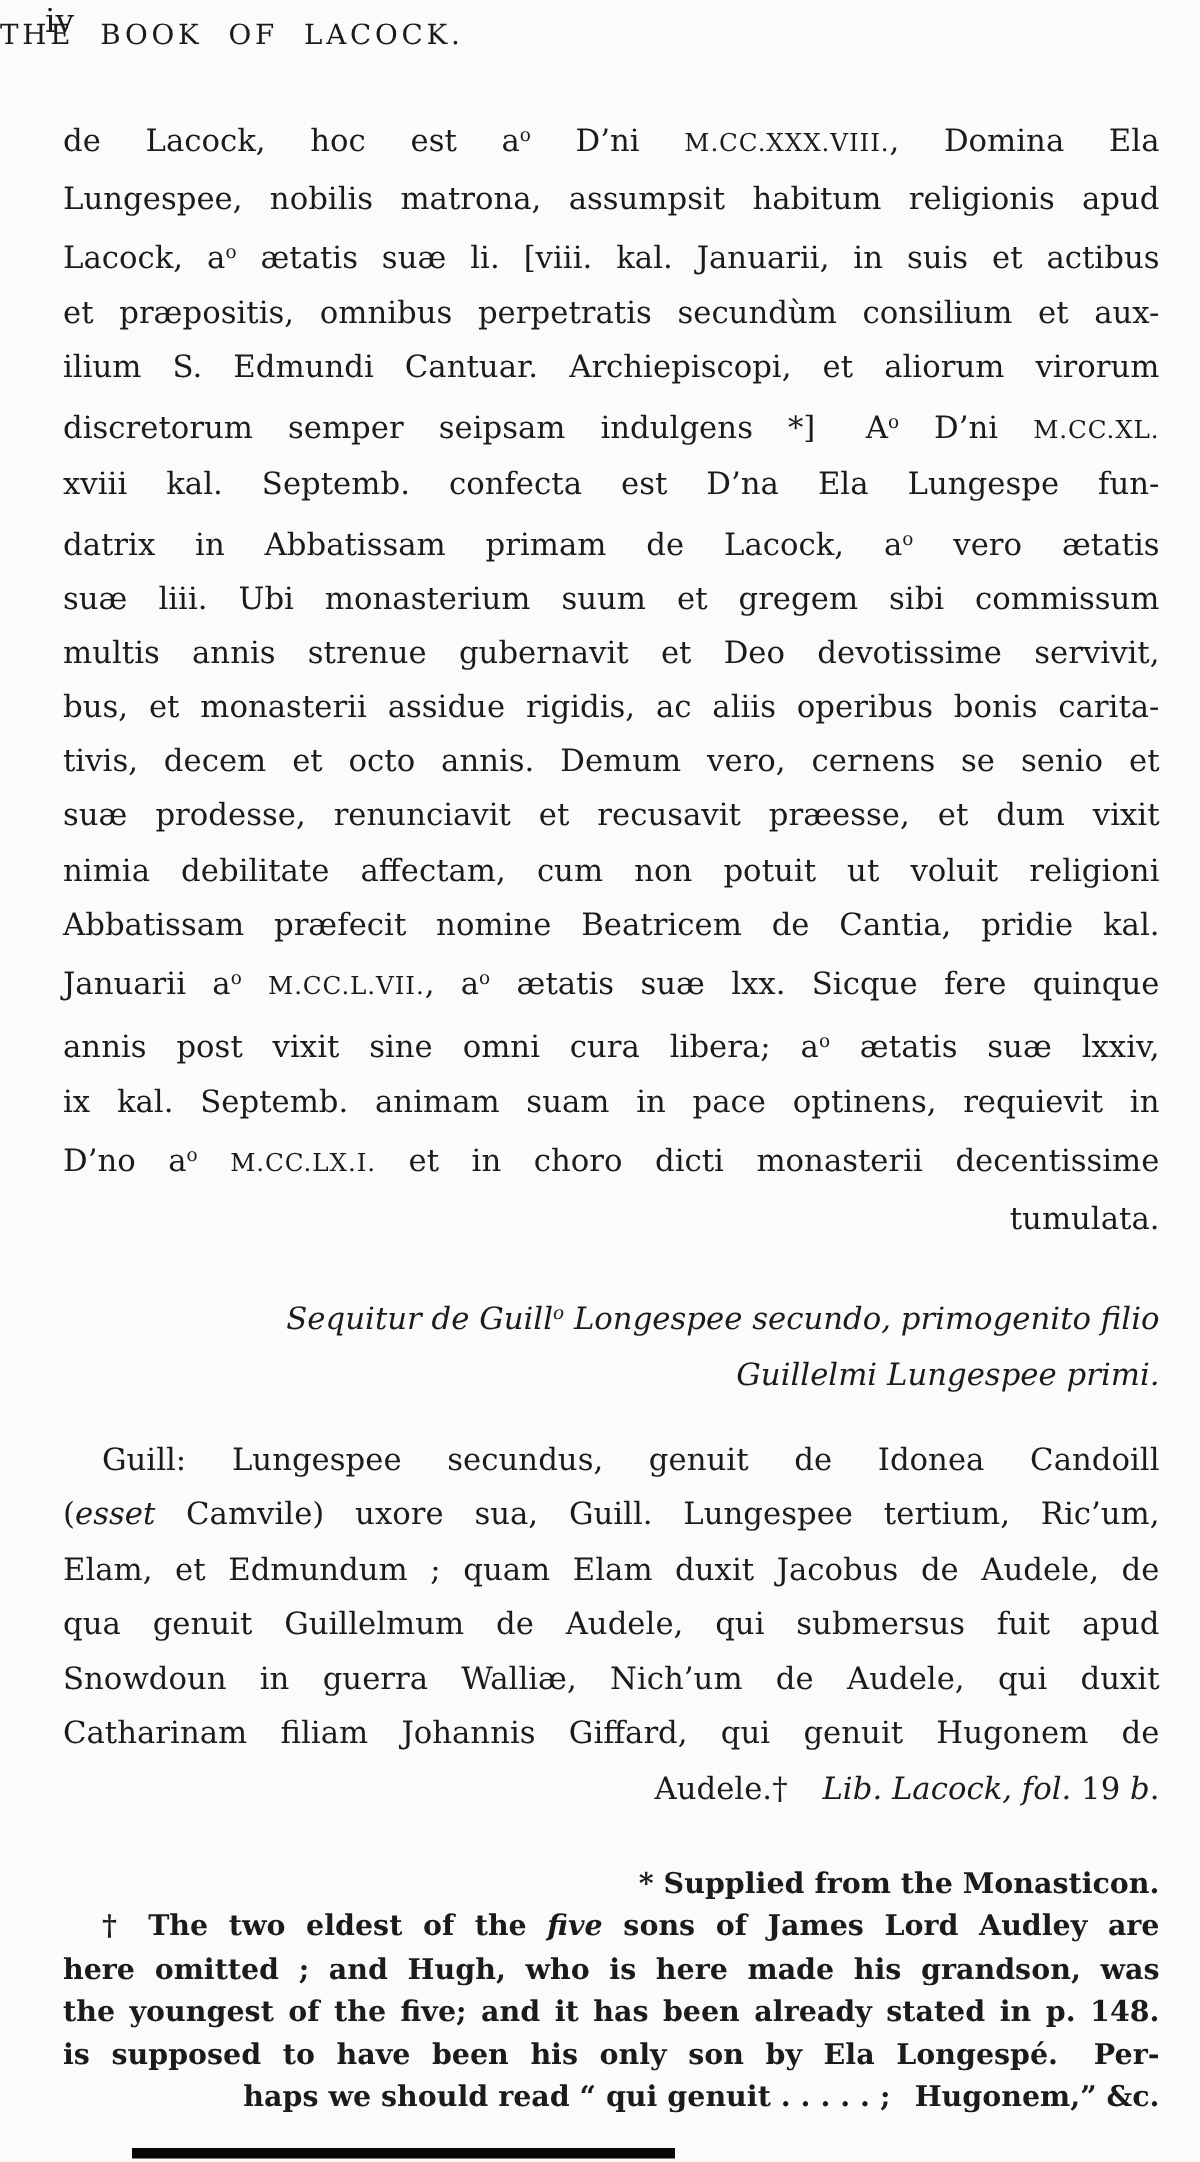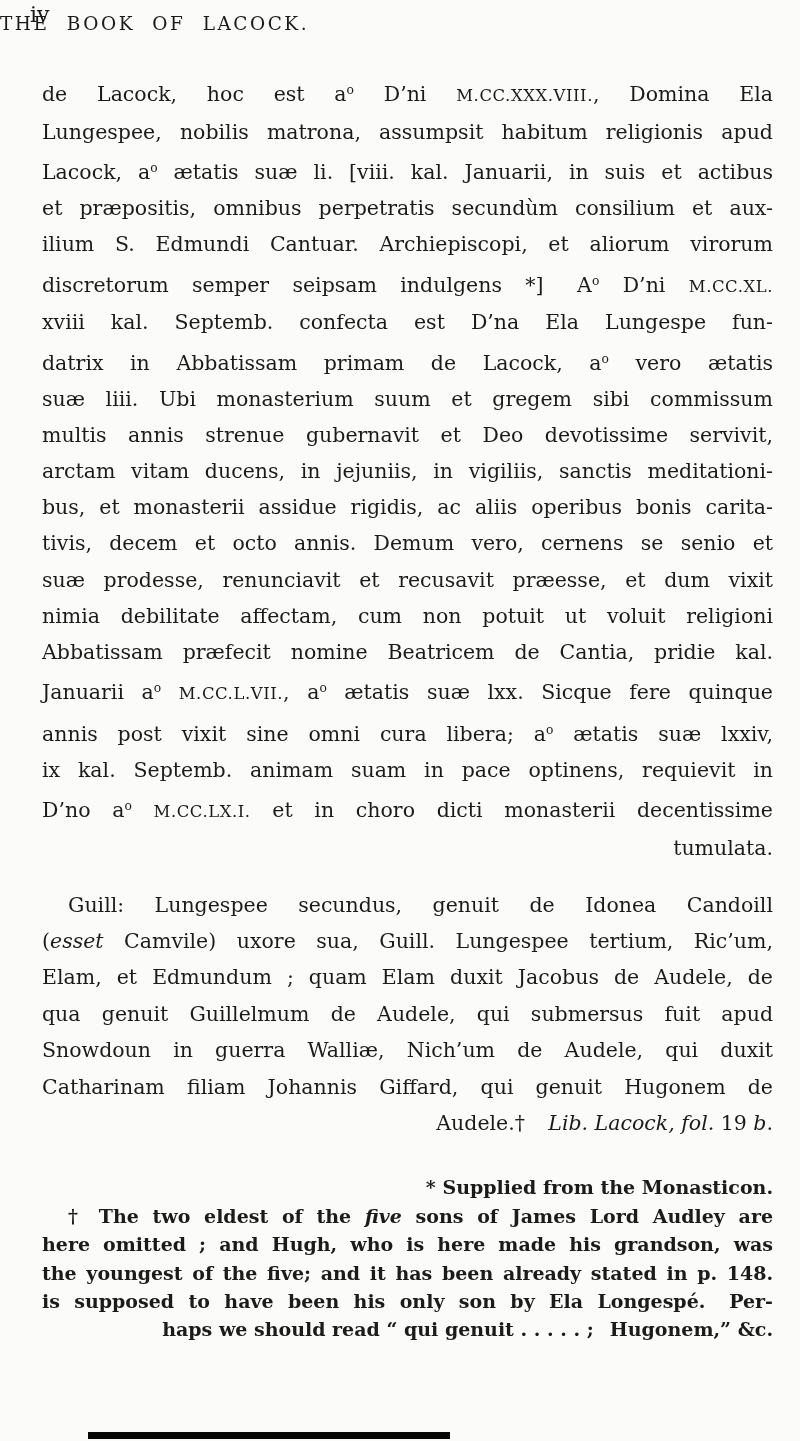--- a/index.html
+++ b/index.html
@@ -68,33 +68,36 @@
         <div class="line just">de Lacock, hoc est a<span class="sup">o</span> D’ni <span class="sc">M.CC.XXX.VIII.</span>, Domina Ela</div>
         <div class="line just">Lungespee, nobilis matrona, assumpsit habitum religionis apud</div>
         <div class="line just">Lacock, a<span class="sup">o</span> ætatis suæ li. [viii. kal. Januarii, in suis et actibus</div>
         <div class="line just">et præpositis, omnibus perpetratis secundùm consilium et aux-</div>
         <div class="line just">ilium S. Edmundi Cantuar. Archiepiscopi, et aliorum virorum</div>
         <div class="line just">discretorum semper seipsam indulgens *]  A<span class="sup">o</span> D’ni <span class="sc">M.CC.XL.</span></div>
         <div class="line just">xviii kal. Septemb. confecta est D’na Ela Lungespe fun-</div>
         <div class="line just">datrix in Abbatissam primam de Lacock, a<span class="sup">o</span> vero ætatis</div>
         <div class="line just">suæ liii.  Ubi monasterium suum et gregem sibi commissum</div>
         <div class="line just">multis annis strenue gubernavit et Deo devotissime servivit,</div>
-        <div class="line just">arctam vitam ducens, in jejuniis, in vigiliis, sanctis meditationi-</div>
         <div class="line just">bus, et monasterii assidue rigidis, ac aliis operibus bonis carita-</div>
         <div class="line just">tivis, decem et octo annis.  Demum vero, cernens se senio et</div>
         <div class="line just">suæ prodesse, renunciavit et recusavit præesse, et dum vixit</div>
         <div class="line just">nimia debilitate affectam, cum non potuit ut voluit religioni</div>
         <div class="line just">Abbatissam præfecit nomine Beatricem de Cantia, pridie kal.</div>
         <div class="line just">Januarii a<span class="sup">o</span> <span class="sc">M.CC.L.VII.</span>, a<span class="sup">o</span> ætatis suæ lxx.  Sicque fere quinque</div>
         <div class="line just">annis post vixit sine omni cura libera; a<span class="sup">o</span> ætatis suæ lxxiv,</div>
         <div class="line just">ix kal. Septemb. animam suam in pace optinens, requievit in</div>
         <div class="line just">D’no a<span class="sup">o</span> <span class="sc">M.CC.LX.I.</span> et in choro dicti monasterii decentissime</div>
         <div class="line">tumulata.</div>
       </div>
 
+    <div class="section-heading">
+        <div class="line">Sequitur de Guill<span class="sup">o</span> Longespee secundo, primogenito filio</div>
+        <div class="line">Guillelmi Lungespee primi.</div>
+      </div>
 
     <div class="para2">
         <div class="line just indent">Guill:  Lungespee  secundus,  genuit  de  Idonea  Candoill</div>
         <div class="line just">(<span class="i">esset</span> Camvile) uxore sua,  Guill. Lungespee tertium, Ric’um,</div>
         <div class="line just">Elam, et Edmundum ; quam Elam duxit Jacobus de Audele, de</div>
         <div class="line just">qua genuit Guillelmum de Audele, qui submersus fuit apud</div>
         <div class="line just">Snowdoun in guerra Walliæ, Nich’um de Audele, qui duxit</div>
         <div class="line just">Catharinam filiam Johannis Giffard, qui genuit Hugonem de</div>
         <div class="line">Audele.†   <span class="i">Lib. Lacock, fol.</span> 19 <span class="i">b</span>.</div>
       </div>

